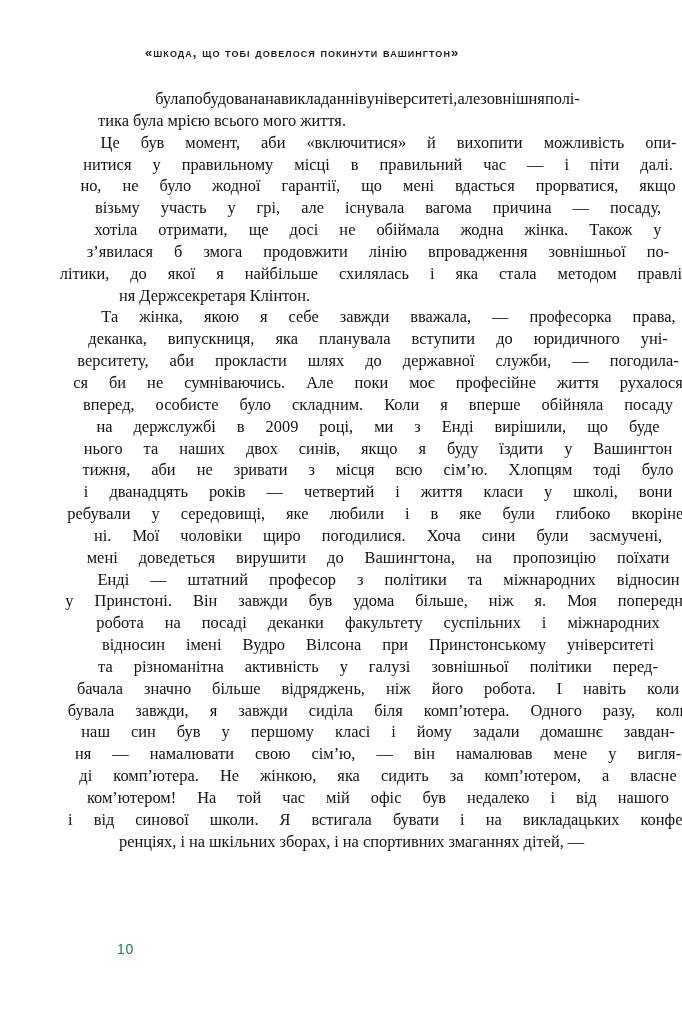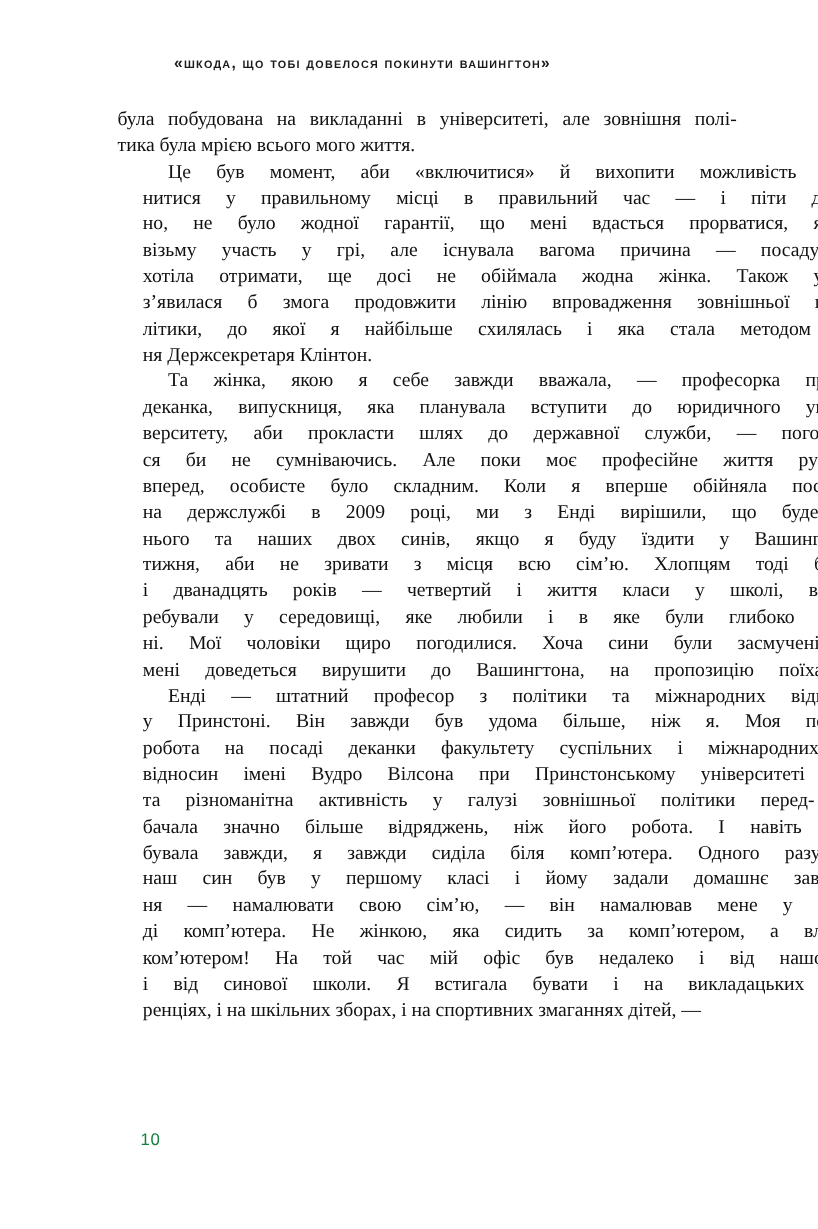--- a/index.html
+++ b/index.html
@@ -65,22 +65,23 @@
   .para.indent {
     text-indent: 21px;
   }
   
   .line {
     display: block;
     white-space: pre;
   }
   .line.just {
     display: flex;
-    justify-content: space-between;
+    justify-content: center;
     white-space: normal;
+    margin-left: 23px;
   }
   .line.just > span {
     white-space: pre;
   }
   .line.indent-first {
     padding-left: 21px;
   }
   .line.indent-first.just {
     padding-left: 21px;
     font-family: Liberation Serif, serif;

